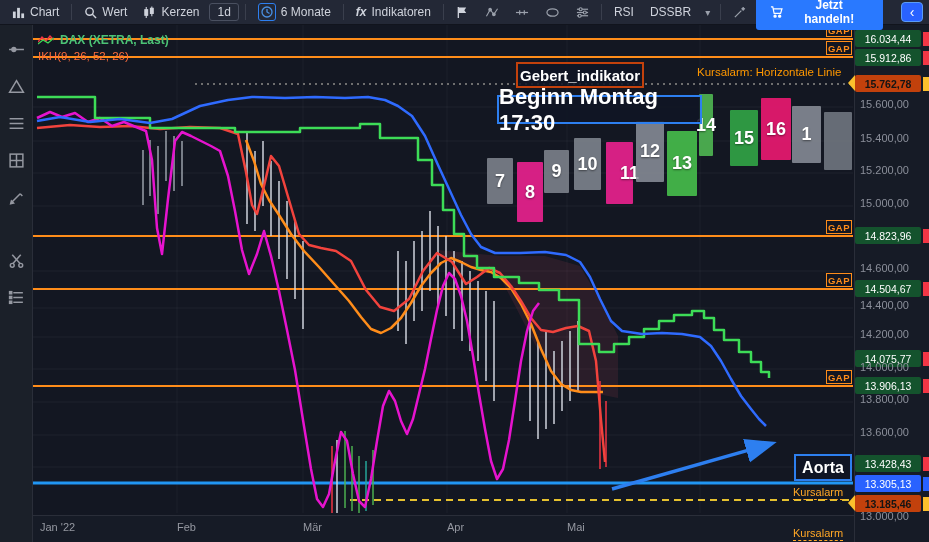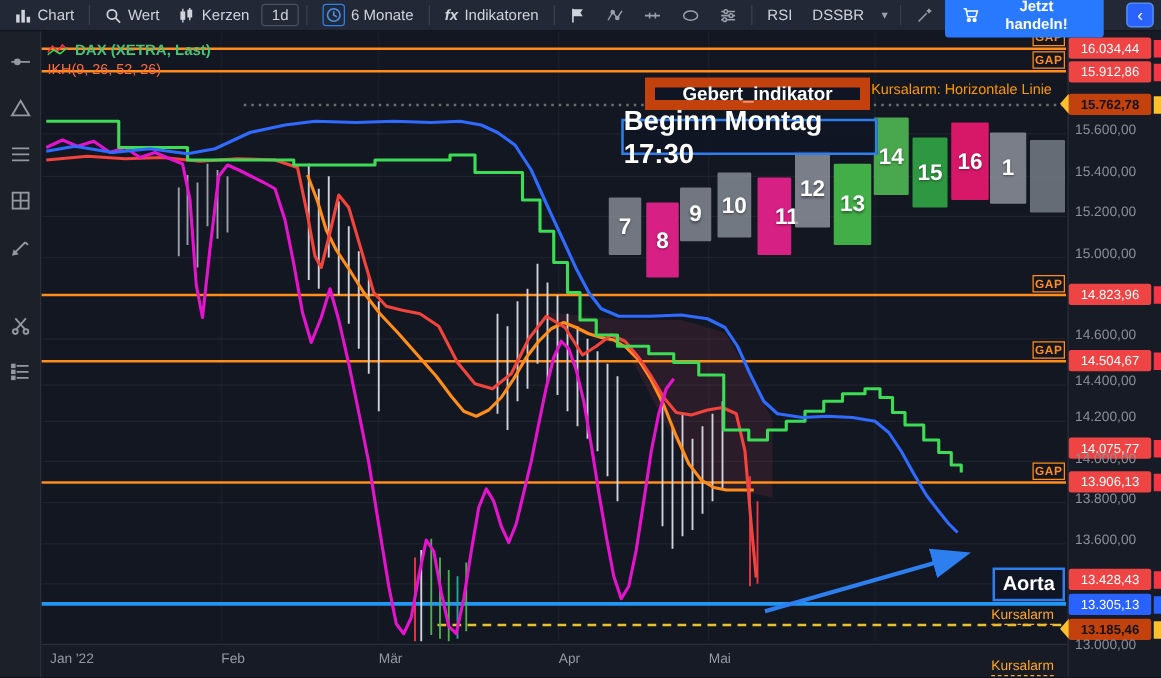--- a/index.html
+++ b/index.html
@@ -36,21 +36,21 @@
   .legend{position:absolute;left:38px;top:32px;z-index:7;}
   .leg-row{display:flex;align-items:center;gap:6px;height:16px;}
   .leg-dax{color:#4cc275;font-size:12px;font-weight:bold;}
   .leg-ikh{color:#ff6d3d;font-size:11.5px;}
   .leg-range{background:rgba(42,46,57,0.65);border-radius:3px;color:#d1d4dc;font-size:11px;
     display:flex;align-items:center;gap:6px;padding:2px 7px;margin-top:2px;}
 
   
   .ann-box{position:absolute;display:flex;align-items:center;justify-content:center;color:#fff;
     background:rgba(16,22,36,0.88);z-index:7;cursor:pointer;}
-  .gebert{left:516px;top:62px;width:180px;height:26px;border:8px solid #c2410c;font-weight:bold;font-size:15px;}
+  .gebert{left:516px;top:62px;width:128px;height:26px;border:2px solid #c2410c;font-weight:bold;font-size:15px;}
   .beginn{left:497px;top:95px;width:205px;height:29px;border:2px solid #2d7ff0;font-weight:bold;font-size:22px;}
   .aorta{left:794px;top:454px;width:58px;height:27px;border:2px solid #2d7ff0;font-weight:bold;font-size:16px;}
   .alarm-top{position:absolute;left:697px;top:66px;color:#ff9800;font-size:11.5px;z-index:7;cursor:pointer;}
   .alarm-bottom{position:absolute;color:#ffa726;font-size:11px;border-bottom:1px dashed #ffa726;
     padding-bottom:1px;z-index:8;cursor:pointer;}
   .a1{left:793px;top:486px;} .a2{left:793px;top:527px;}
 
   
   .week-box{position:absolute;z-index:2;display:flex;align-items:center;justify-content:center;
     border-radius:1px;cursor:pointer;}
@@ -63,21 +63,21 @@
 
   
   .price-axis{position:absolute;left:854px;top:25px;width:75px;height:517px;background:#161b26;
     border-left:1px solid #2a2e39;z-index:5;}
   .time-axis{position:absolute;left:33px;top:515px;width:821px;height:27px;background:#161b26;
     border-top:1px solid #2a2e39;z-index:5;}
   .axis-label{position:absolute;z-index:6;cursor:default;}
   .axis-label.plain{left:860px;color:#8b8f9a;font-size:11px;}
   .axis-label.red,.axis-label.blue,.axis-label.yellow{left:855px;width:66px;height:17px;border-radius:2px;
     font-size:10.5px;display:flex;align-items:center;justify-content:center;color:#fff;}
-  .axis-label.red{background:#ef4444;}
+  .axis-label.red{background:#14532d;}
   .axis-label.blue{background:#2962ff;}
   .axis-label.yellow{background:#c2410c;color:#141414;font-weight:bold;text-align:center;}
   .axis-label.yellow::before{content:"";position:absolute;left:-7px;top:0;
     border-right:7px solid #fbc02d;border-top:8.5px solid transparent;border-bottom:8.5px solid transparent;}
   .edge-mark{position:absolute;left:923px;width:6px;height:14px;z-index:6;}
   .time-label{position:absolute;top:521px;color:#9598a1;font-size:11px;z-index:6;cursor:default;}
 </style>
 </head>
 <body>
 
@@ -404,21 +404,21 @@
     </div>
     <div class="week-box" style="left: 606px; top: 142px; width: 27px; height: 62px; background: rgba(224, 33, 138, 0.95); padding-left: 20px;">
       <span>11</span>
     </div>
     <div class="week-box" style="left: 636px; top: 121px; width: 28px; height: 61px; background: rgba(140, 145, 155, 0.85);">
       <span>12</span>
     </div>
     <div class="week-box" style="left: 667px; top: 131px; width: 30px; height: 65px; background: rgba(67, 182, 74, 0.95);">
       <span>13</span>
     </div>
-    <div class="week-box" style="left: 699px; top: 94px; width: 28px; height: 62px; background: rgba(76, 175, 80, 0.95);">
+    <div class="week-box" style="left: 699px; top: 94px; width: 14px; height: 62px; background: rgba(76, 175, 80, 0.95);">
       <span>14</span>
     </div>
     <div class="week-box" style="left: 730px; top: 110px; width: 28px; height: 56px; background: rgba(47, 158, 68, 0.95);">
       <span>15</span>
     </div>
     <div class="week-box" style="left: 761px; top: 98px; width: 30px; height: 62px; background: rgba(226, 24, 110, 0.95);">
       <span>16</span>
     </div>
     <div class="week-box" style="left: 792px; top: 106px; width: 29px; height: 57px; background: rgba(140, 145, 155, 0.85);">
       <span>1</span>

